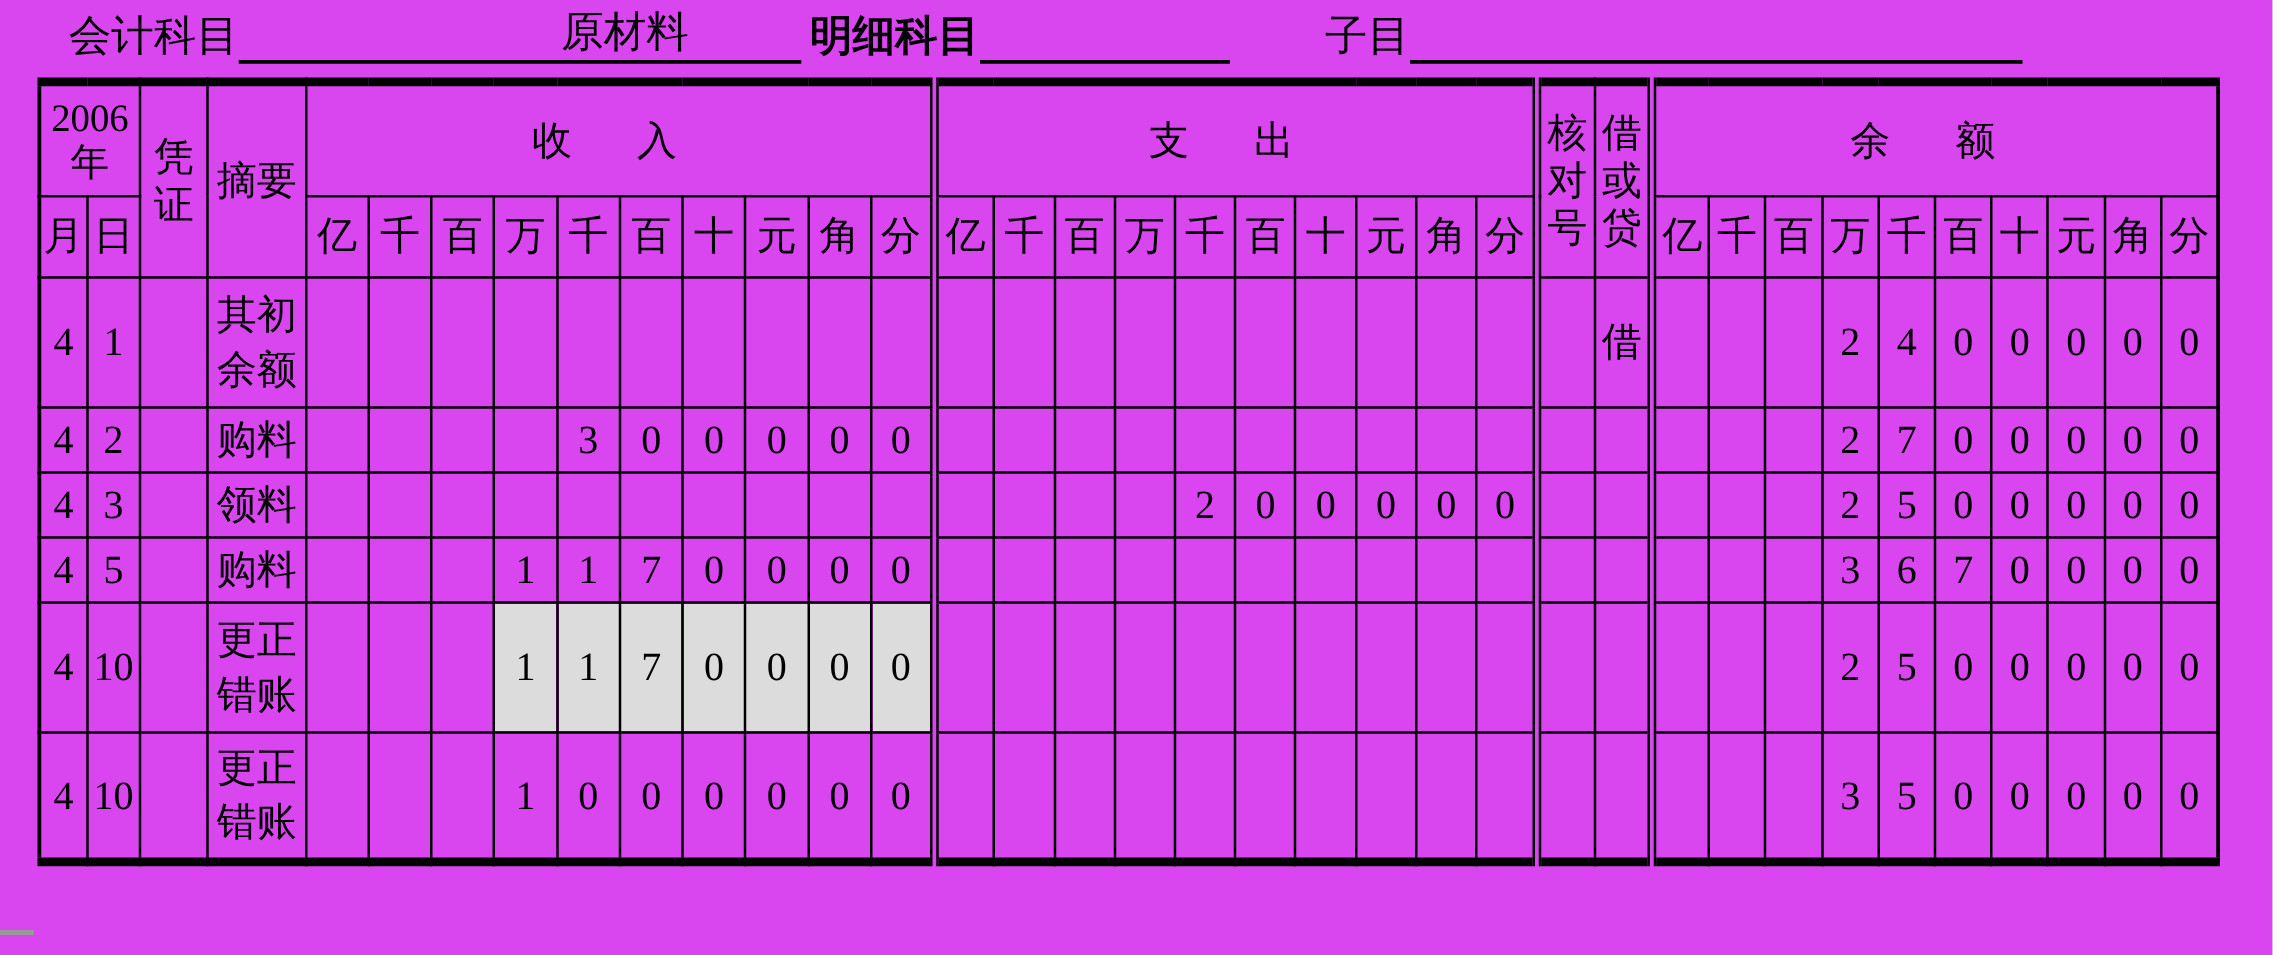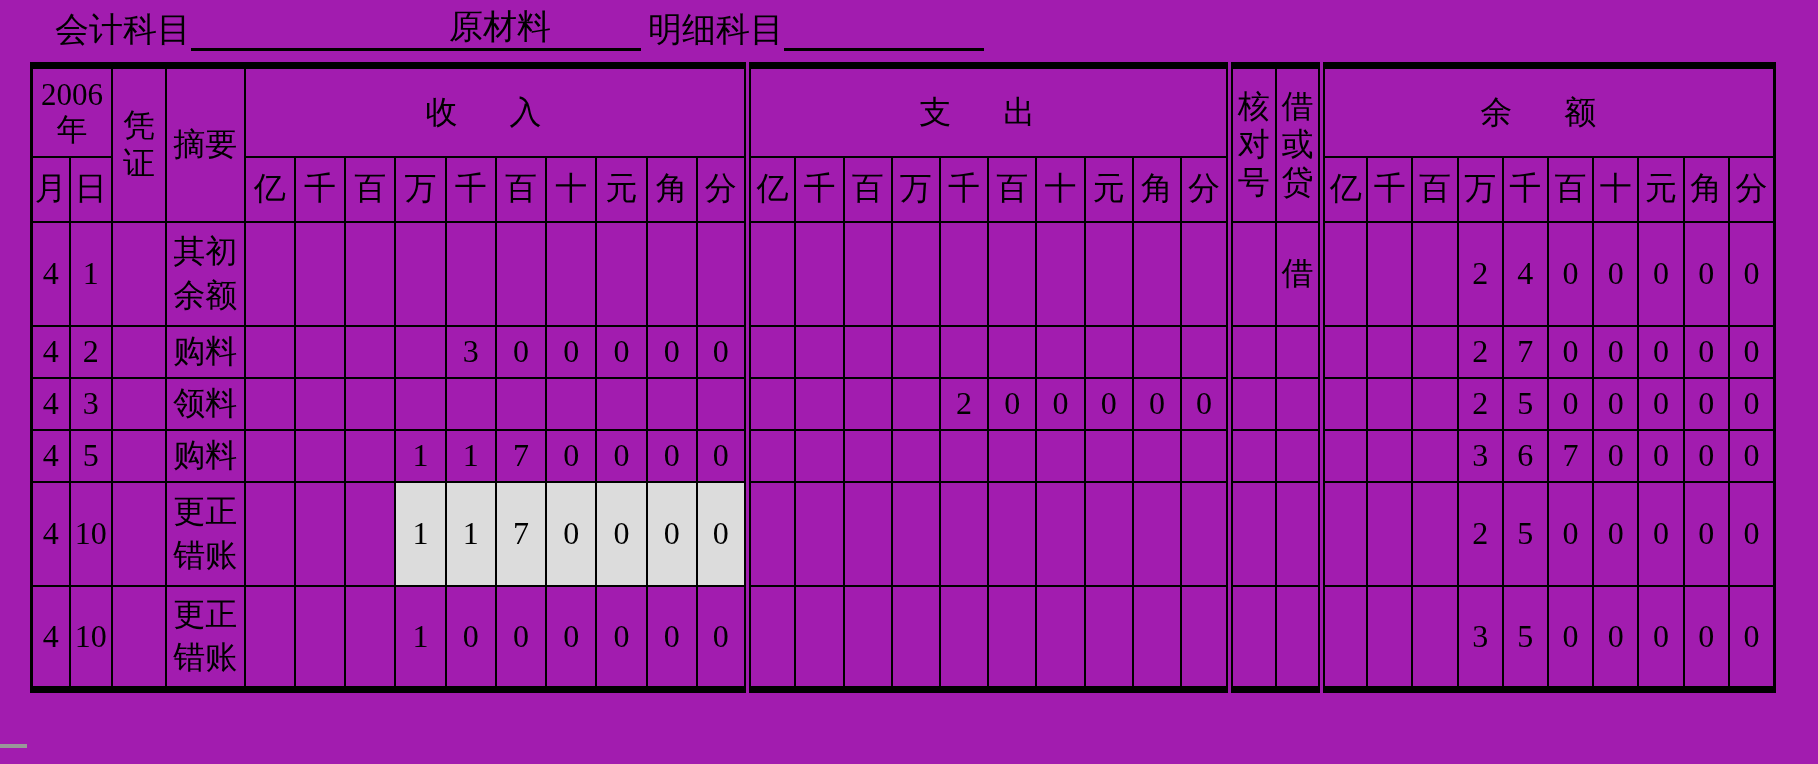--- a/index.html
+++ b/index.html
@@ -1,27 +1,27 @@
 <!DOCTYPE html>
 <html><head>
 <meta charset="utf-8">
 <style>
   html,body{margin:0;padding:0;background:#fff;}
   body{width:1818px;height:764px;color:#000;
        font-family:"Liberation Serif","DejaVu Serif",serif;}
-  .sheet{position:relative;width:1818px;height:764px;overflow:hidden;background:#a21caf;}
+  .sheet{position:relative;width:1818px;height:764px;overflow:hidden;background:#d946ef;}
 
   
   .top-fields{position:absolute;top:6px;left:0;width:100%;height:48px;}
   .field{position:absolute;top:0;display:flex;align-items:flex-end;}
   .flabel{font-size:34px;line-height:42px;white-space:nowrap;}
   .fline{display:inline-block;border-bottom:3px solid #000;height:42px;
          text-align:center;font-size:34px;line-height:42px;}
   .f-account{left:55px;}   .f-account  .fline{width:450px;text-align:right;}
-  .f-detail{left:648px;}   .f-detail   .fline{width:200px;}
+  .f-detail{left:648px;font-weight:bold;}   .f-detail   .fline{width:200px;}
   .f-sub{left:1060px;}     .f-sub      .fline{width:490px;}
   .fval{position:relative;left:-90px;}
 
   
   table.ledger{position:absolute;top:62px;left:30px;width:1746px;
         border-collapse:collapse;table-layout:fixed;
         border-top:7px solid #000;border-bottom:7px solid #000;
         border-left:3px solid #000;border-right:3px solid #000;}
   .ledger td{border:2px solid #000;padding:0;margin:0;text-align:center;
         vertical-align:middle;font-size:32px;line-height:1.1;overflow:hidden;
@@ -53,20 +53,24 @@
 
   <div class="top-fields">
     <div class="field f-account">
       <span class="flabel">会计科目</span>
       <span class="fline"><span class="fval">原材料</span></span>
     </div>
     <div class="field f-detail">
       <span class="flabel">明细科目</span>
       <span class="fline"><span></span></span>
     </div>
+    <div class="field f-sub">
+      <span class="flabel">子目</span>
+      <span class="fline"><span></span></span>
+    </div>
   </div>
 
   <table class="ledger">
     <colgroup id="cols">
         <col style="width: 38px;">
         <col style="width: 42px;">
         <col style="width: 54px;">
         <col style="width: 78px;">
         <col style="width: 50px;">
         <col style="width: 50px;">

